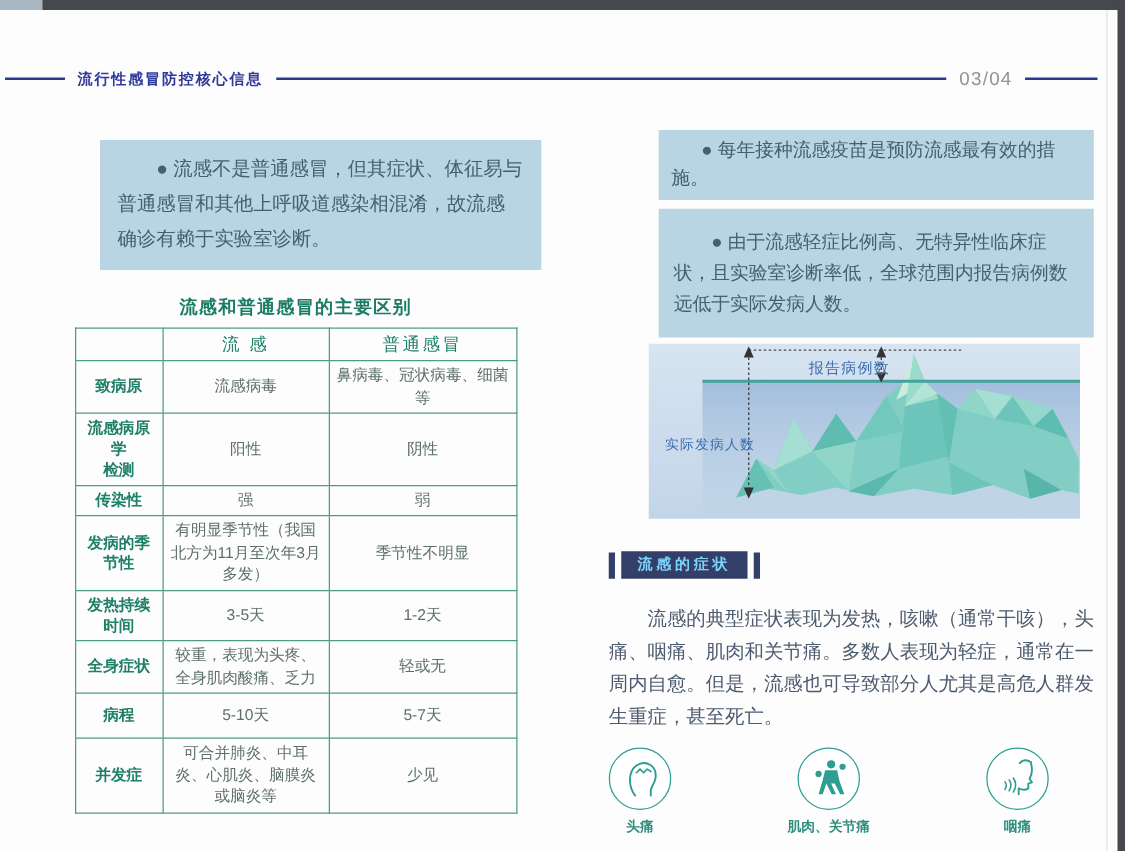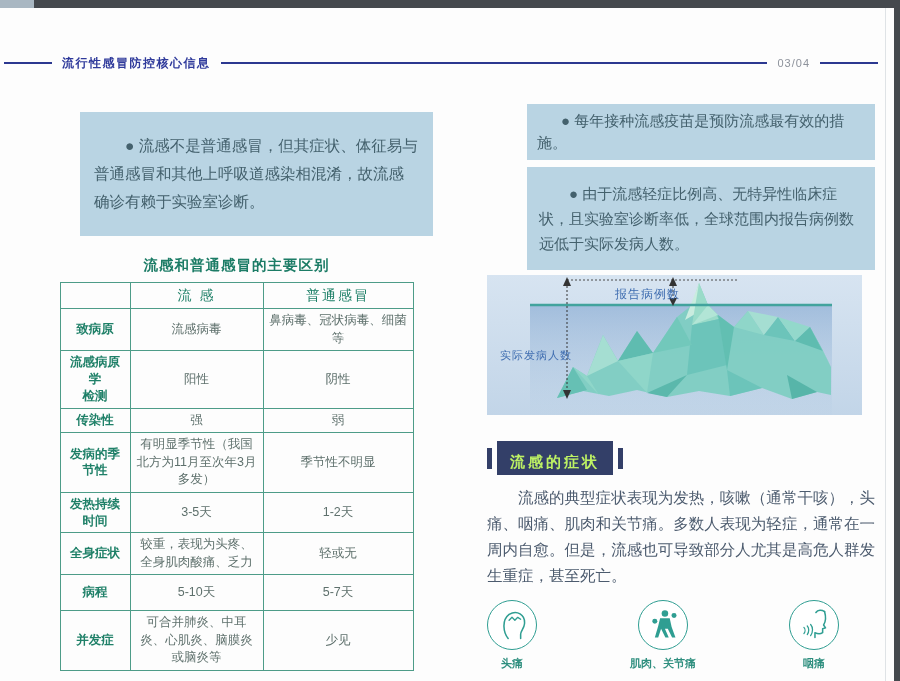--- a/index.html
+++ b/index.html
@@ -14,58 +14,58 @@
   .frame-right { position:absolute; top:0; right:0; width:6px; height:100%; background:#45494e; }
   .page-edge { position:absolute; top:8px; bottom:0; right:14px; width:1px; background:#dfe3e6; }
 
   
   .header { position:absolute; top:52px; left:4px; right:22px; height:22px; display:flex; align-items:center; }
   .rule { height:2px; background:#2c3890; }
   .rule-l { width:48px; margin-right:10px; }
   .rule-mid { flex:1; margin:0 10px; }
   .rule-r { width:58px; margin-left:10px; }
   .header-title { color:#2f3a9b; font-weight:bold; font-size:12px; letter-spacing:1.5px; }
-  .page-num { color:#8d929b; font-size:11px; letter-spacing:1px; }
+  .page-num { color:#8d929b; font-size:15px; letter-spacing:1px; }
 
   
   .blue-box { background:#b9d4e3; color:#44616d;margin-left:40px; }
 
   
   .col-left { position:absolute; left:40px; top:112px; width:393px; }
-  .intro-box { padding:20px 14px; font-size:15.5px; line-height:28px; text-indent:2em; }
+  .intro-box { padding:10px 14px; font-size:15.5px; line-height:28px; text-indent:2em; }
   .table-title { color:#1c7c66; font-weight:bold; font-size:14.5px; text-align:center; margin:20px 0 7px; letter-spacing:1px; }
   table.cmp { width:353px; margin:0 auto; border-collapse:collapse; table-layout:fixed; }
   .cmp col.c1 { width:70px; } .cmp col.c2 { width:133px; } .cmp col.c3 { width:150px; }
   .cmp th, .cmp td { border:1px solid #4d9c88; text-align:center; vertical-align:middle; padding:3px 5px; }
   .cmp thead th { color:#1f8068; font-size:14px; font-weight:normal; height:26px; letter-spacing:2px; }
   .cmp tbody th { color:#1f8068; font-size:12.5px; font-weight:bold; white-space:pre-line; line-height:1.35; }
   .cmp tbody td { color:#5e706c; font-size:12.5px; line-height:1.4; }
   .cmp tbody tr:nth-child(1){ height:27px; } .cmp tbody tr:nth-child(2){ height:37px; }
   .cmp tbody tr:nth-child(3){ height:23px; } .cmp tbody tr:nth-child(4){ height:56px; }
   .cmp tbody tr:nth-child(5){ height:40px; } .cmp tbody tr:nth-child(6){ height:40px; }
   .cmp tbody tr:nth-child(7){ height:36px; } .cmp tbody tr:nth-child(8){ height:24px; }
   .cmp tbody tr:nth-child(9){ height:40px; }
 
   
   .col-right { position:absolute; left:487px; top:104px; width:388px; }
   .tip-box { padding:6px 10px; font-size:15px; line-height:22px; text-indent:1.6em; }
   .info-box2 { margin-top:7px; padding:14px 12px; font-size:15px; line-height:25px; text-indent:2em; }
 
-  .chart { position:relative; margin-top:5px; width:375px; height:140px;
-           background:linear-gradient(180deg,#d7e4f1 0%, #c2d5e8 100%); }
+  .chart { position:relative; margin-top:5px; width:345px; height:140px;
+           background:linear-gradient(180deg,#d7e4f1 0%, #c2d5e8 100%);margin-left:32px; }
   .chart svg { position:absolute; left:0; top:0; }
   .lbl-reported { position:absolute; left:128px; top:11px; color:#3f6db0; font-size:12px; letter-spacing:1px; }
   .lbl-actual   { position:absolute; left:13px;  top:73px; color:#3f6db0; font-size:11px; letter-spacing:1px; }
 
   .section-heading { margin-top:26px; display:flex; align-items:center; }
   .h-bar { width:5px; height:21px; background:#333f68; }
   .h-bar.left { margin-right:5px; } .h-bar.right { margin-left:5px; }
-  .heading-box { background:#333f68; color:#bef264; font-weight:bold; font-size:15px; padding:12px 13px 3px; letter-spacing:3px; }
-
-  .symptoms-par { margin-top:10px; width:388px; color:#4c5b6e; font-size:15.5px; line-height:26px; text-indent:2em; text-align:justify; }
+  .heading-box { background:#333f68; color:#7dd3fc; font-weight:bold; font-size:12px; padding:2px 13px 3px; letter-spacing:3px; }
+
+  .symptoms-par { margin-top:20px; width:388px; color:#4c5b6e; font-size:15.5px; line-height:26px; text-indent:2em; text-align:justify; }
 
   .icons-row { margin-top:11px; width:352px; display:flex; justify-content:space-between; }
   .sym-item { display:flex; flex-direction:column; align-items:center; }
   .sym-circle { width:50px; height:50px; border:1.6px solid #2f9e92; border-radius:50%; background:#ffffff;
                 display:flex; align-items:center; justify-content:center; }
   .sym-label { margin-top:6px; color:#2f8f7f; font-size:11px; font-weight:bold; white-space:nowrap; }
 </style>
 </head>
 <body>
 

